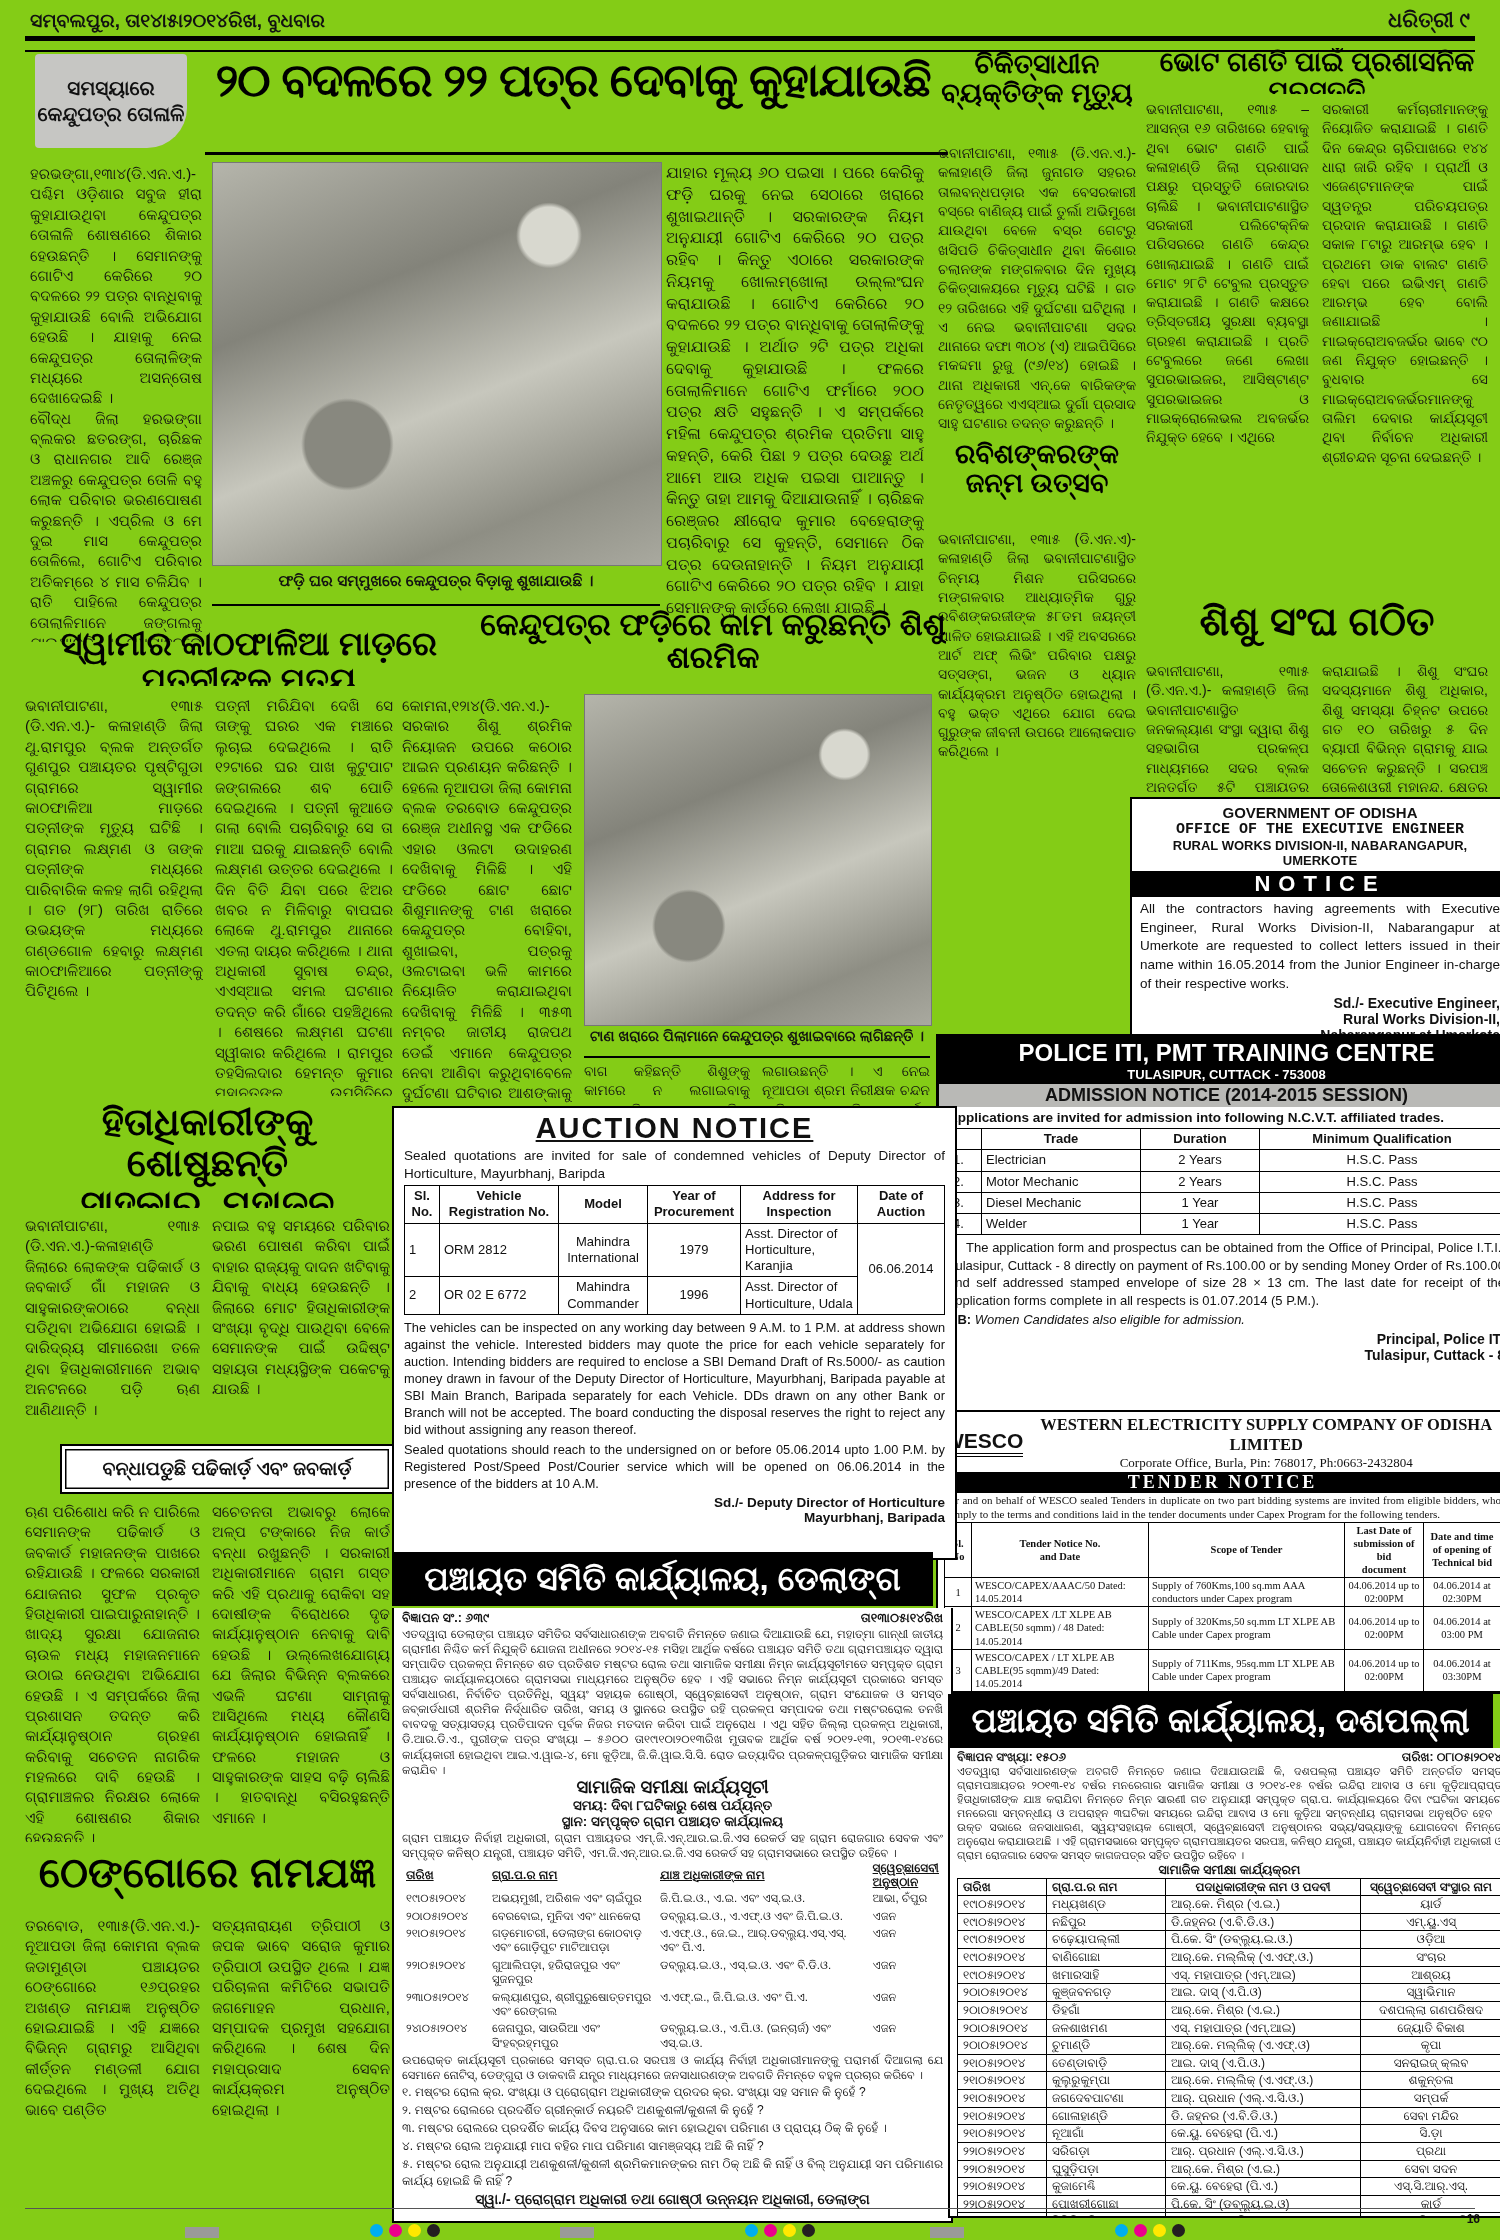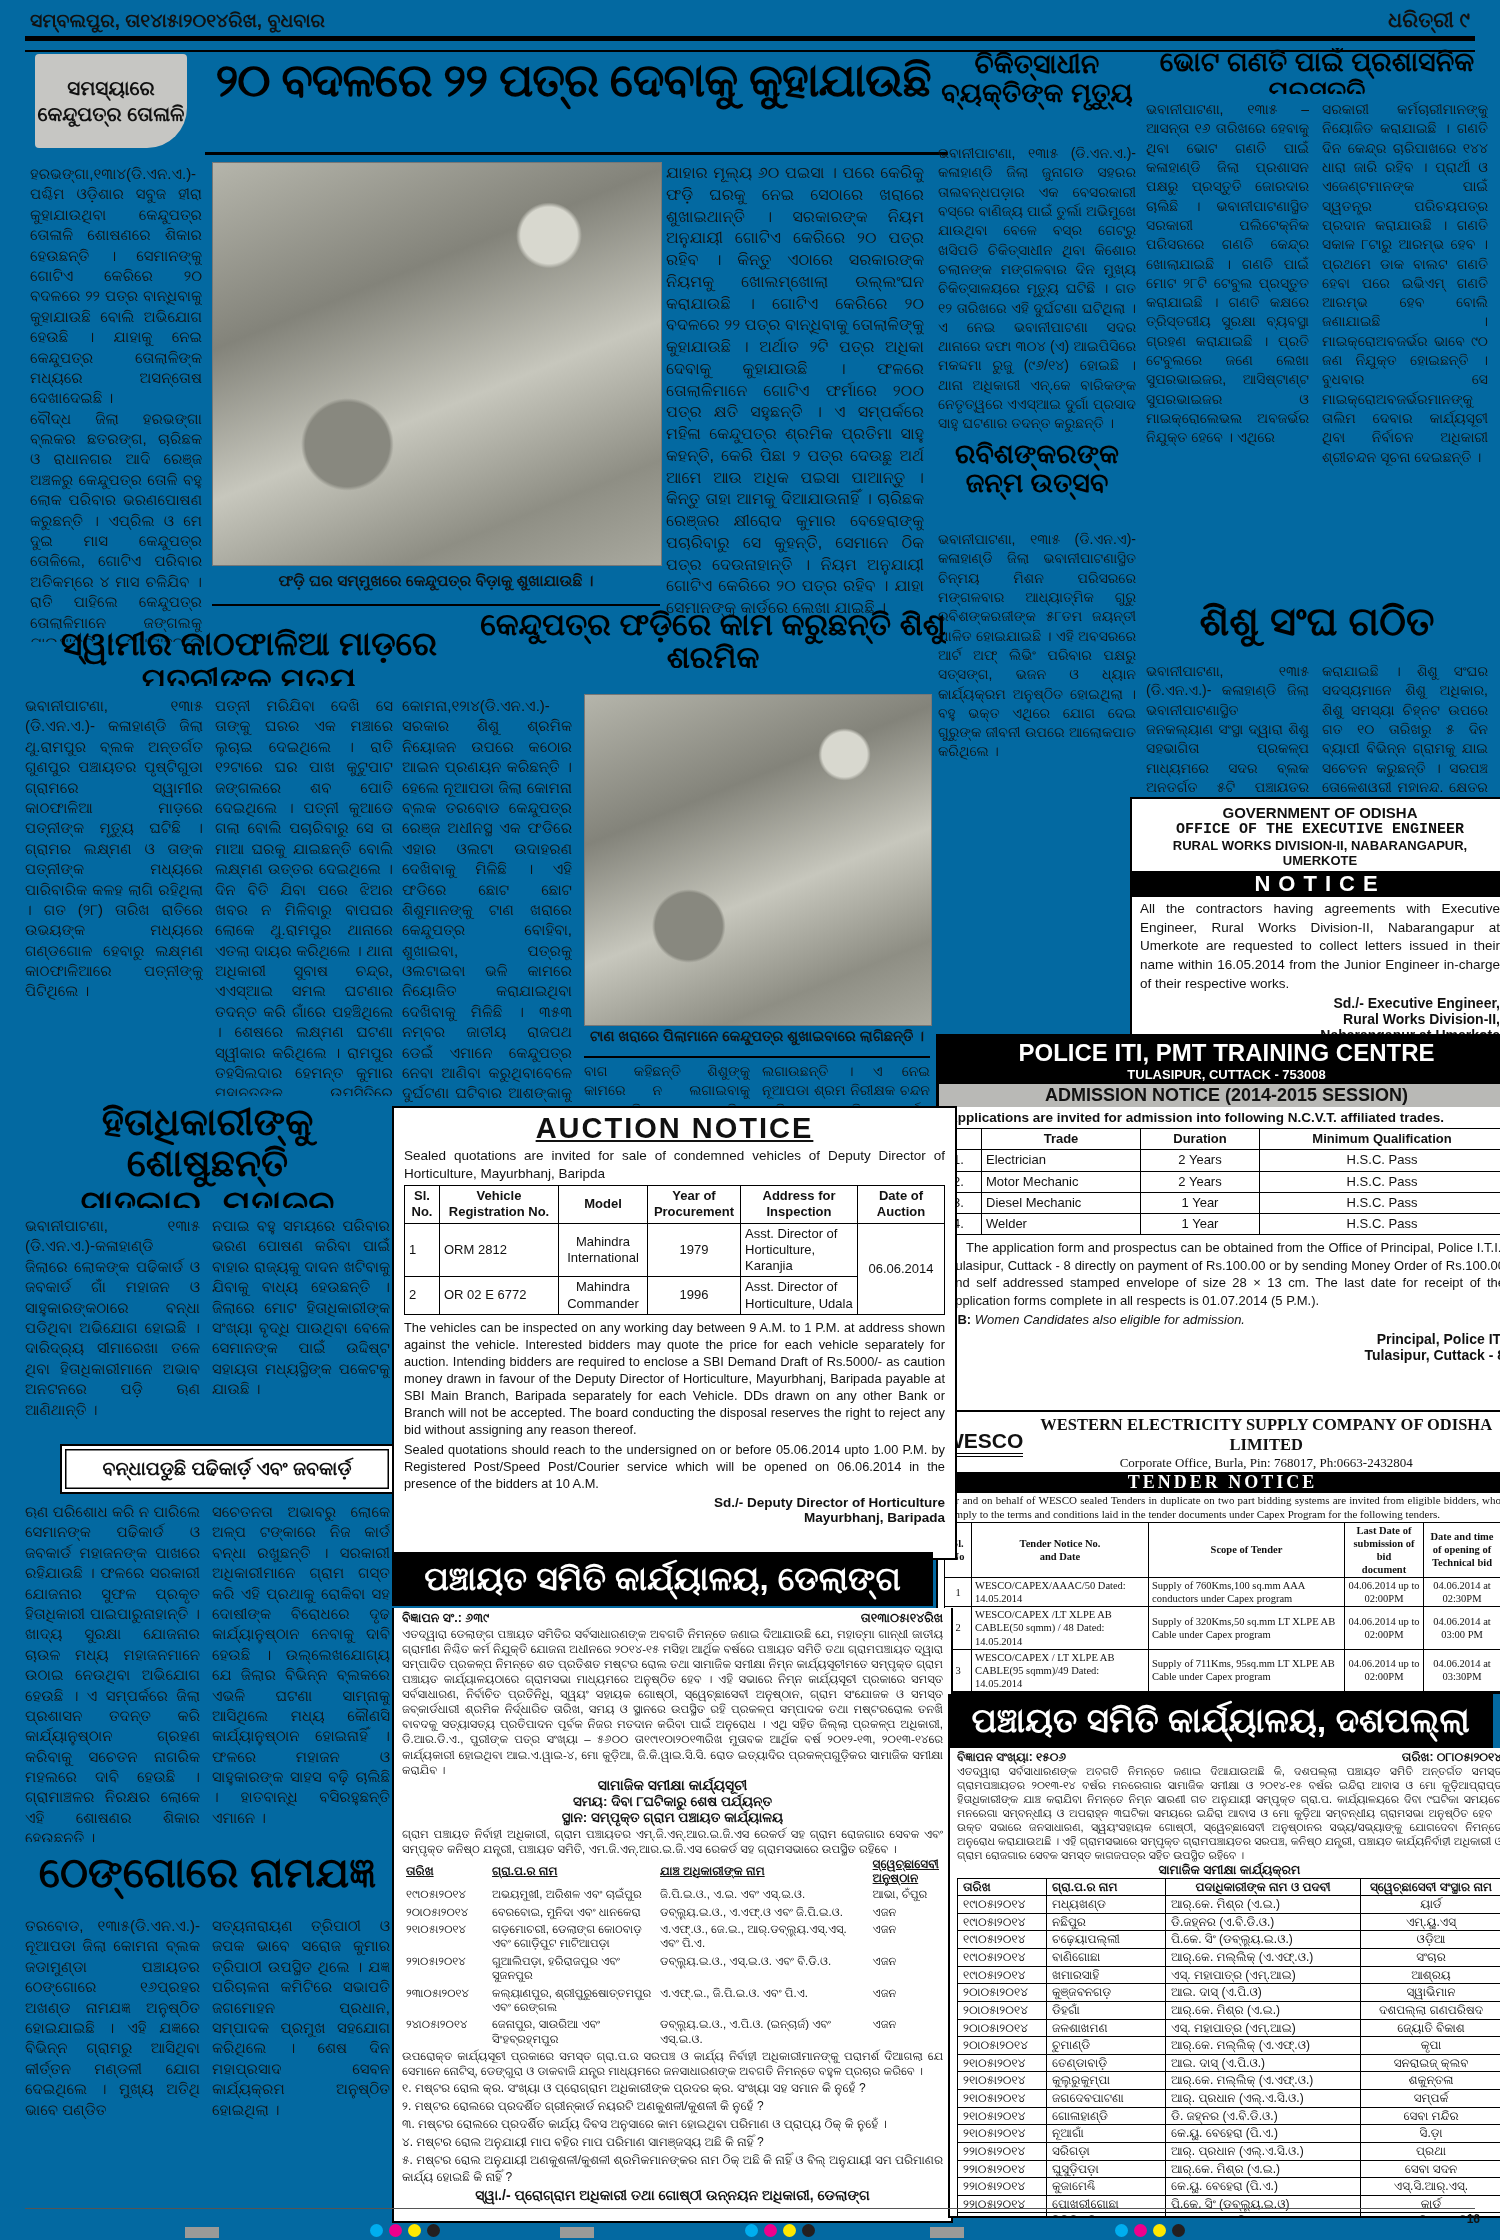--- a/index.html
+++ b/index.html
@@ -1,16 +1,16 @@
 <!DOCTYPE html>
 <html><head>
 <meta charset="utf-8">
 <style>
   html,body{margin:0;padding:0;background:#e8e6e0;}
-  #canvas{position:relative;width:1500px;height:2240px;background:#0369a1;color:#111;
+  #canvas{position:relative;width:1500px;height:2240px;background:#84cc16;color:#111;
           font-family:"Liberation Sans",sans-serif;overflow:hidden;}
   .abs{position:absolute;}
   .b{font-weight:bold;}
   .ctr{text-align:center;}
   .rt{text-align:right;}
   .body{font-size:15px;line-height:1.36;text-align:justify;white-space:pre-line;overflow:hidden;}
   .body14{font-size:14px;line-height:1.38;text-align:justify;white-space:pre-line;overflow:hidden;}
   .headline{font-weight:bold;color:#000;line-height:1.08;overflow:hidden;}
   .rule{background:#000;}
   .photo{background:
@@ -286,21 +286,21 @@
     <div class="rt b" style="font-size:13.5px;">Mayurbhanj, Baripada</div>
   </div>
 
   <div class="abs blackband" style="left:392px;top:1552px;width:541px;height:54px;font-size:33px;display:flex;align-items:center;justify-content:center;">ପଞ୍ଚାୟତ ସମିତି କାର୍ଯ୍ୟାଳୟ, ଡେଲାଙ୍ଗ</div>
   <div class="abs noticebox" style="left:392px;top:1608px;width:541px;height:607px;padding:3px 8px;border-top:none;">
     <div style="display:flex;justify-content:space-between;font-size:12.5px;" class="b">
       <span>ବିଜ୍ଞାପନ ସଂ.: ୬୩୯</span>
       <span>ତା୧୩ା୦୫ା୧୪ରିଖ</span>
     </div>
     <div style="font-size:11.6px;line-height:1.3;text-align:justify;">ଏତଦ୍ୱାରା ଡେଲାଙ୍ଗ ପଞ୍ଚାୟତ ସମିତିର ସର୍ବସାଧାରଣଙ୍କ ଅବଗତି ନିମନ୍ତେ ଜଣାଇ ଦିଆଯାଉଛି ଯେ, ମହାତ୍ମା ଗାନ୍ଧୀ ଜାତୀୟ ଗ୍ରାମୀଣ ନିଶ୍ଚିତ କର୍ମ ନିଯୁକ୍ତି ଯୋଜନା ଅଧୀନରେ ୨୦୧୪-୧୫ ମସିହା ଆର୍ଥିକ ବର୍ଷରେ ପଞ୍ଚାୟତ ସମିତି ତଥା ଗ୍ରାମପଞ୍ଚାୟତ ଦ୍ୱାରା ସମ୍ପାଦିତ ପ୍ରକଳ୍ପ ନିମନ୍ତେ ଶତ ପ୍ରତିଶତ ମଷ୍ଟର ରୋଲ ତଥା ସାମାଜିକ ସମୀକ୍ଷା ନିମ୍ନ କାର୍ଯ୍ୟସୂଚୀମତେ ସମ୍ପୃକ୍ତ ଗ୍ରାମ ପଞ୍ଚାୟତ କାର୍ଯ୍ୟାଳୟଠାରେ ଗ୍ରାମସଭା ମାଧ୍ୟମରେ ଅନୁଷ୍ଠିତ ହେବ । ଏହି ସଭାରେ ନିମ୍ନ କାର୍ଯ୍ୟସୂଚୀ ପ୍ରକାରେ ସମସ୍ତ ସର୍ବସାଧାରଣ, ନିର୍ବାଚିତ ପ୍ରତିନିଧି, ସ୍ୱୟଂ ସହାୟକ ଗୋଷ୍ଠୀ, ସ୍ୱେଚ୍ଛାସେବୀ ଅନୁଷ୍ଠାନ, ଗ୍ରାମ ସଂଯୋଜକ ଓ ସମସ୍ତ ଜବ୍‌କାର୍ଡଧାରୀ ଶ୍ରମିକ ନିର୍ଦ୍ଧାରିତ ତାରିଖ, ସମୟ ଓ ସ୍ଥାନରେ ଉପସ୍ଥିତ ରହି ପ୍ରକଳ୍ପ ସମ୍ପାଦକ ତଥା ମଷ୍ଟରରୋଲ ତନଖି ବାବଦକୁ ସତ୍ୟାସତ୍ୟ ପ୍ରତିପାଦନ ପୂର୍ବକ ନିଜର ମତଦାନ କରିବା ପାଇଁ ଅନୁରୋଧ । ଏଥି ସହିତ ଜିଲ୍ଲା ପ୍ରକଳ୍ପ ଅଧିକାରୀ, ଡି.ଆର.ଡି.ଏ., ପୁରୀଙ୍କ ପତ୍ର ସଂଖ୍ୟା – ୫୬୦୦ ତା୧୯ା୧୦ା୨୦୧୩ରିଖ ମୁତାବକ ଆର୍ଥିକ ବର୍ଷ ୨୦୧୨-୧୩, ୨୦୧୩-୧୪ରେ କାର୍ଯ୍ୟକାରୀ ହୋଇଥିବା ଆଇ.ଏ.ୱାଇ-୪, ମୋ କୁଡ଼ିଆ, ଜି.କି.ୱାଇ.ସି.ସି. ରୋଡ ଇତ୍ୟାଦିର ପ୍ରକଳ୍ପଗୁଡ଼ିକର ସାମାଜିକ ସମୀକ୍ଷା କରାଯିବ ।</div>
-    <div class="ctr b" style="font-size:14px;">ସାମାଜିକ ସମୀକ୍ଷା କାର୍ଯ୍ୟସୂଚୀ</div>
+    <div class="ctr b" style="font-size:18px;">ସାମାଜିକ ସମୀକ୍ଷା କାର୍ଯ୍ୟସୂଚୀ</div>
     <div class="ctr b" style="font-size:13.5px;">ସମୟ: ଦିବା ୮ଘଟିକାରୁ ଶେଷ ପର୍ଯ୍ୟନ୍ତ</div>
     <div class="ctr b" style="font-size:13.5px;">ସ୍ଥାନ: ସମ୍ପୃକ୍ତ ଗ୍ରାମ ପଞ୍ଚାୟତ କାର୍ଯ୍ୟାଳୟ</div>
     <div style="font-size:11.6px;line-height:1.3;text-align:justify;">ଗ୍ରାମ ପଞ୍ଚାୟତ ନିର୍ବାହୀ ଅଧିକାରୀ, ଗ୍ରାମ ପଞ୍ଚାୟତର ଏମ୍.ଜି.ଏନ୍.ଆର.ଇ.ଜି.ଏସ ରେକର୍ଡ ସହ ଗ୍ରାମ ରୋଜଗାର ସେବକ ଏବଂ ସମ୍ପୃକ୍ତ କନିଷ୍ଠ ଯନ୍ତ୍ରୀ, ପଞ୍ଚାୟତ ସମିତି, ଏମ.ଜି.ଏନ୍.ଆର.ଇ.ଜି.ଏସ ରେକର୍ଡ ସହ ଗ୍ରାମସଭାରେ ଉପସ୍ଥିତ ରହିବେ ।</div>
     <table class="sched">
       <thead>
         <tr>
           <th>ତାରିଖ</th>
           <th>ଗ୍ରା.ପ.ର ନାମ</th>
           <th>ଯାଞ୍ଚ ଅଧିକାରୀଙ୍କ ନାମ</th>
           <th>ସ୍ୱେଚ୍ଛାସେବୀ ଅନୁଷ୍ଠାନ</th>

